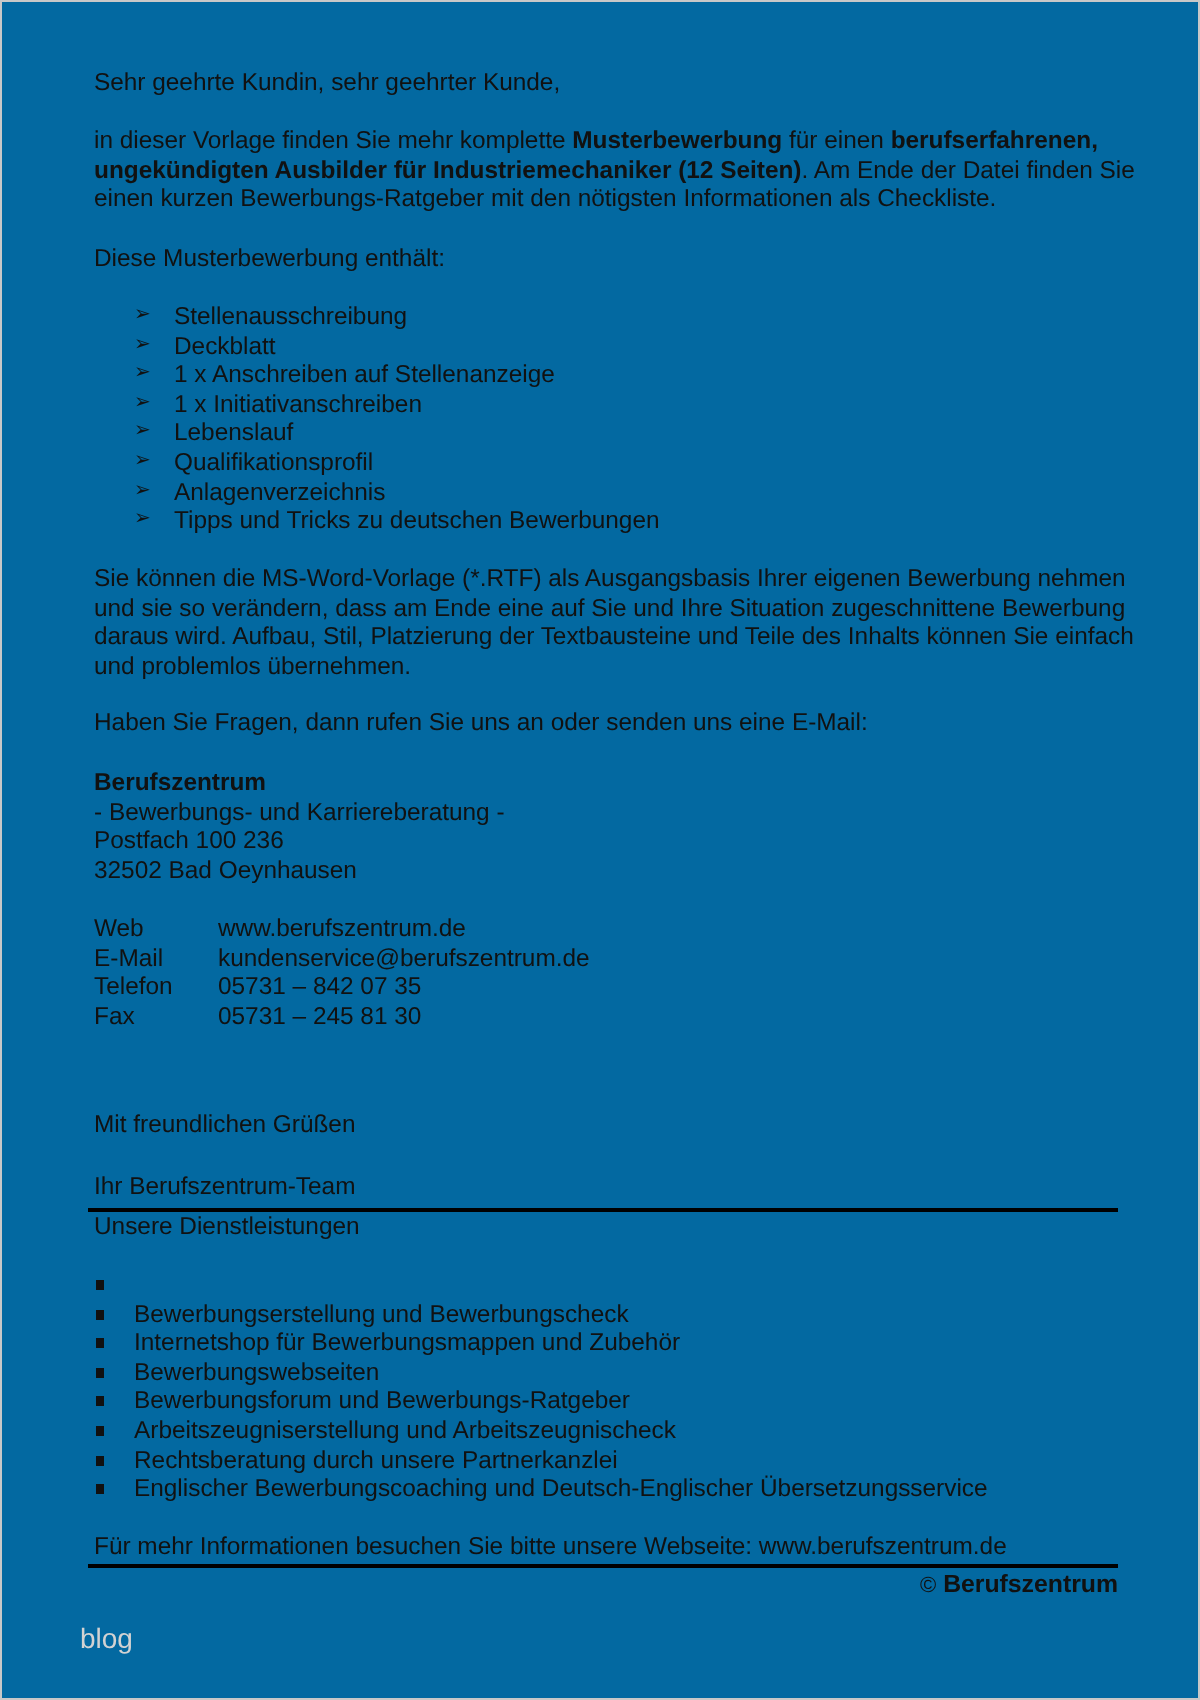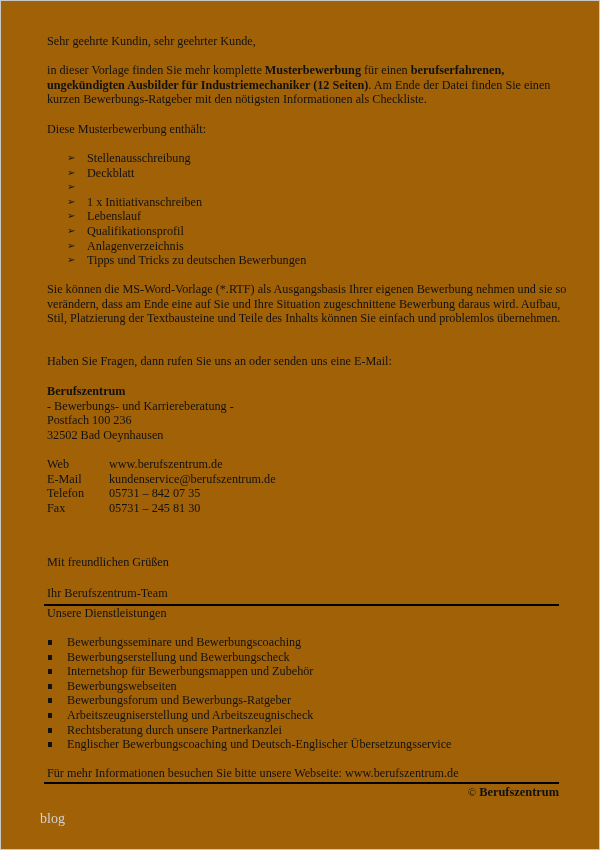--- a/index.html
+++ b/index.html
@@ -10,26 +10,25 @@
       width: 600px;
       height: 850px;
       background: #ffffff;
       font-family: "Liberation Sans", sans-serif;
       overflow: hidden;
     }
     .page {
       position: relative;
       width: 598px;
       height: 848px;
-      background: #a16207;
+      background: #0369a1;
       border: 1px solid #c8c8c8;
       color: #111111;
       font-size: 12.2px;
       line-height: 14.6px;
-      font-family: Liberation Serif, serif;
     }
     .abs { position: absolute; left: 46px; }
     .greeting { top: 33px; }
     .intro { top: 62px; width: 530px; }
     .intro b { font-weight: bold; }
     .contains-title { top: 121px; }
     .contents-list {
       top: 150px;
       left: 66px;
       margin: 0;
@@ -117,21 +116,21 @@
 
   <div class="abs greeting">Sehr geehrte Kundin, sehr geehrter Kunde,</div>
 
   <div class="abs intro"><span>in dieser Vorlage finden Sie mehr komplette </span><b>Musterbewerbung</b><span> für einen </span><b>berufserfahrenen, ungekündigten Ausbilder für Industriemechaniker (12 Seiten)</b><span>. Am Ende der Datei finden Sie einen kurzen Bewerbungs-Ratgeber mit den nötigsten Informationen als Checkliste.</span></div>
 
   <div class="abs contains-title">Diese Musterbewerbung enthält:</div>
 
   <ul class="abs contents-list">
     <li><span class="arrow">➢</span><span>Stellenausschreibung</span></li>
     <li><span class="arrow">➢</span><span>Deckblatt</span></li>
-    <li><span class="arrow">➢</span></li>
+    <li><span class="arrow">➢</span><span>1 x Anschreiben auf Stellenanzeige</span></li>
     <li><span class="arrow">➢</span><span>1 x Initiativanschreiben</span></li>
     <li><span class="arrow">➢</span><span>Lebenslauf</span></li>
     <li><span class="arrow">➢</span><span>Qualifikationsprofil</span></li>
     <li><span class="arrow">➢</span><span>Anlagenverzeichnis</span></li>
     <li><span class="arrow">➢</span><span>Tipps und Tricks zu deutschen Bewerbungen</span></li>
   </ul>
 
   <div class="abs usage">Sie können die MS-Word-Vorlage (*.RTF) als Ausgangsbasis Ihrer eigenen Bewerbung nehmen und sie so verändern, dass am Ende eine auf Sie und Ihre Situation zugeschnittene Bewerbung daraus wird. Aufbau, Stil, Platzierung der Textbausteine und Teile des Inhalts können Sie einfach und problemlos übernehmen.</div>
 
   <div class="abs questions">Haben Sie Fragen, dann rufen Sie uns an oder senden uns eine E-Mail:</div>
@@ -163,21 +162,21 @@
   </div>
 
   <div class="abs closing">Mit freundlichen Grüßen</div>
   <div class="abs team">Ihr Berufszentrum-Team</div>
 
   <div class="rule-top"></div>
 
   <div class="abs services-title">Unsere Dienstleistungen</div>
 
   <ul class="abs services-list">
-    <li><span class="square"></span><span>Bewerbungsseminare und Bewerbungscoaching</span></li>
+    <li><span class="square"></span></li>
     <li><span class="square"></span><span>Bewerbungserstellung und Bewerbungscheck</span></li>
     <li><span class="square"></span><span>Internetshop für Bewerbungsmappen und Zubehör</span></li>
     <li><span class="square"></span><span>Bewerbungswebseiten</span></li>
     <li><span class="square"></span><span>Bewerbungsforum und Bewerbungs-Ratgeber</span></li>
     <li><span class="square"></span><span>Arbeitszeugniserstellung und Arbeitszeugnischeck</span></li>
     <li><span class="square"></span><span>Rechtsberatung durch unsere Partnerkanzlei</span></li>
     <li><span class="square"></span><span>Englischer Bewerbungscoaching und Deutsch-Englischer Übersetzungsservice</span></li>
   </ul>
 
   <div class="abs more-info">Für mehr Informationen besuchen Sie bitte unsere Webseite: www.berufszentrum.de</div>

